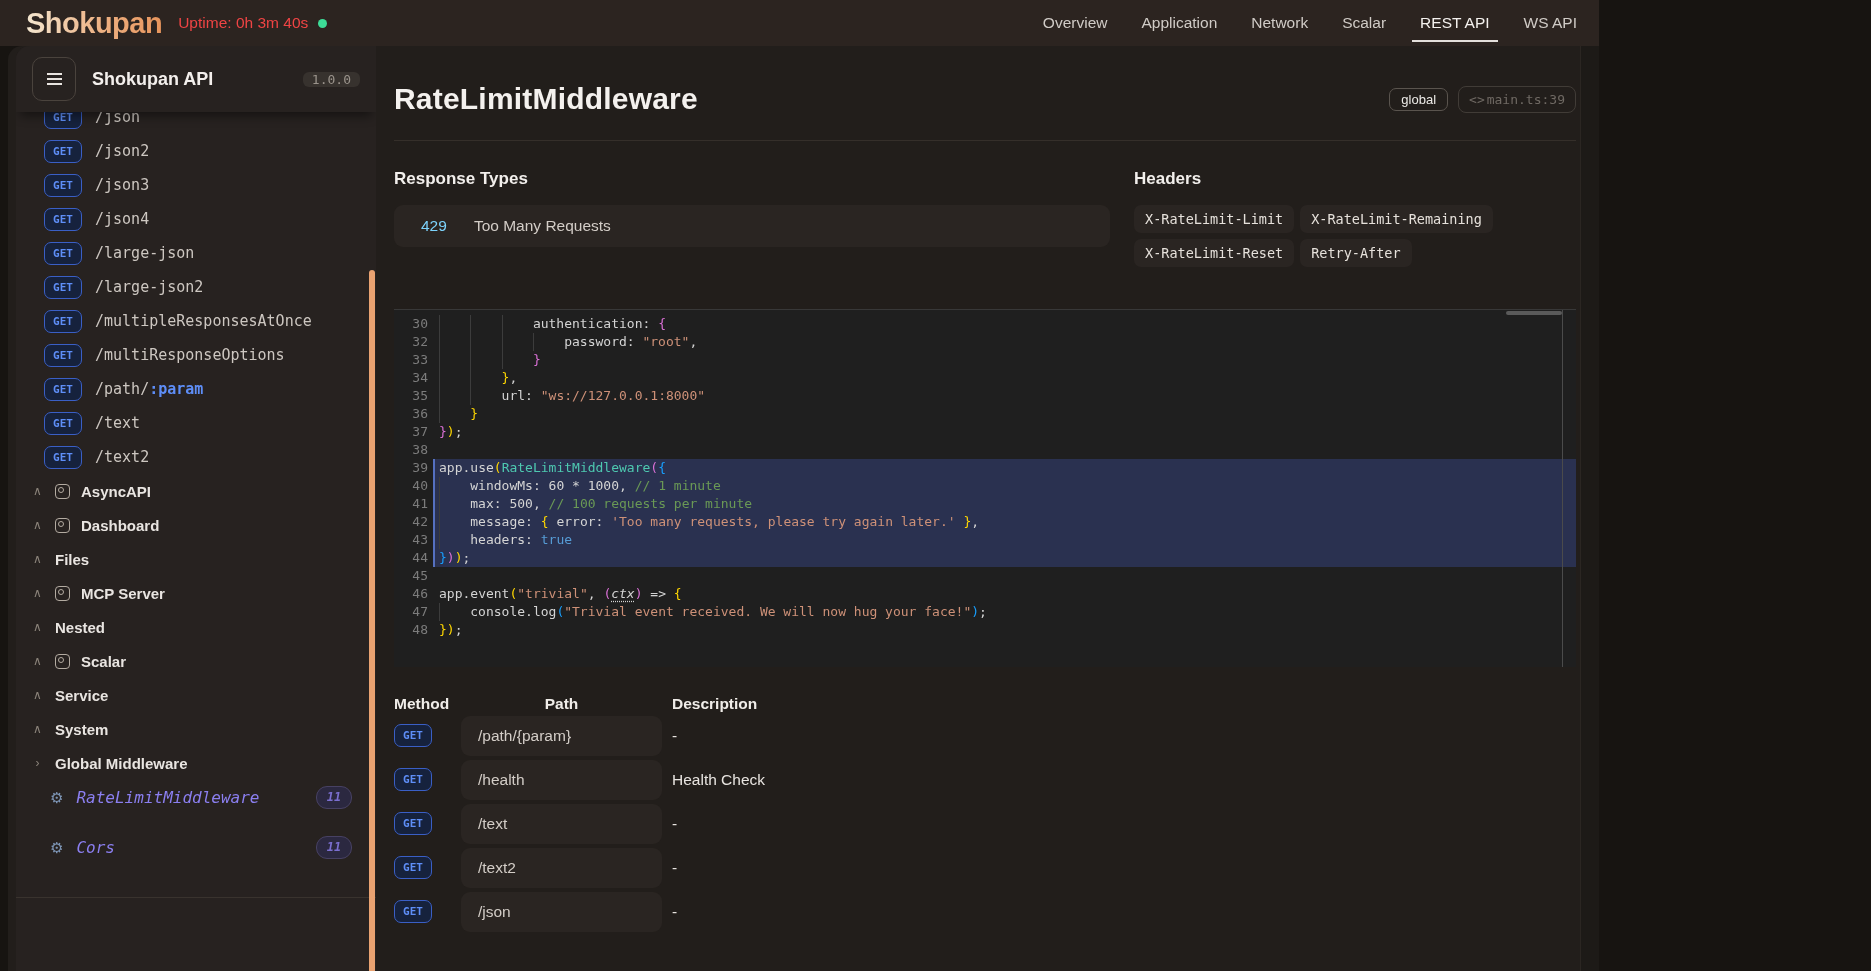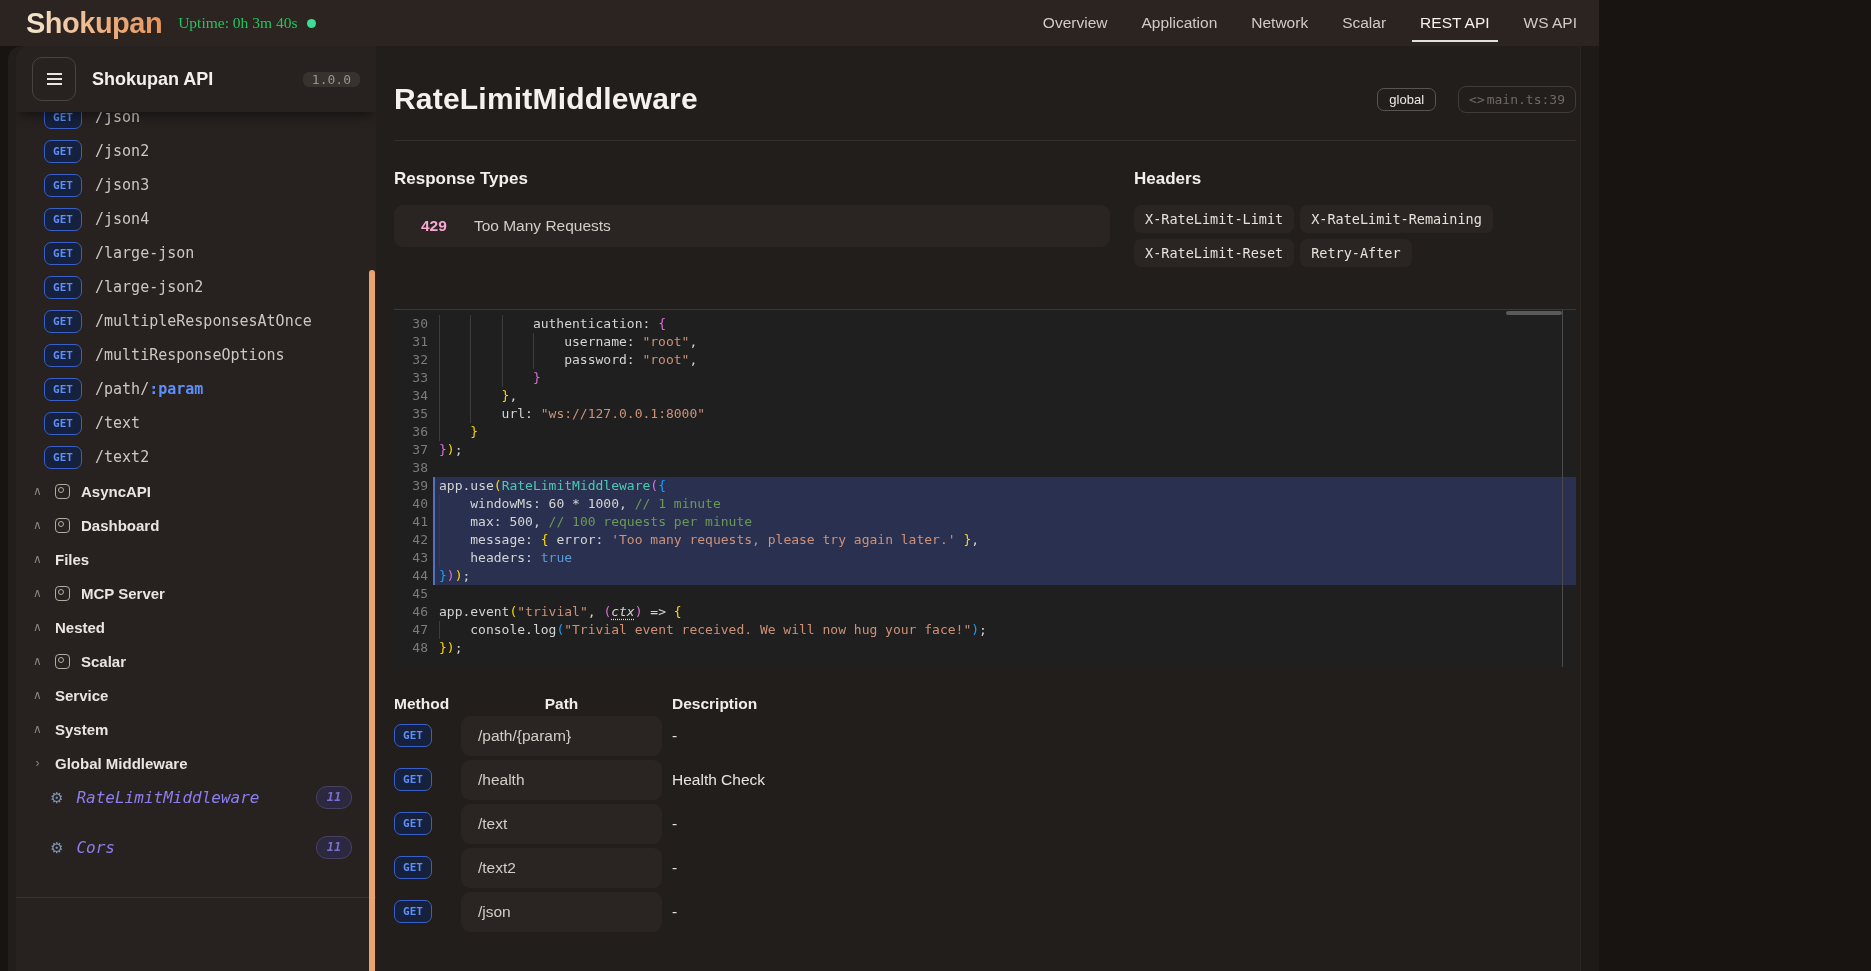--- a/index.html
+++ b/index.html
@@ -4,21 +4,21 @@
 <style>
   html,body{margin:0;padding:0;background:#171411;font-family:"Liberation Sans",sans-serif;}
   #app{position:relative;width:1599px;height:971px;overflow:hidden;background:#171411;}
 
   
   .topbar{position:absolute;left:0;top:0;right:0;height:46px;background:#2c2420;display:flex;align-items:center;padding-left:26px;z-index:5;}
   .logo{font-size:29px;font-weight:bold;letter-spacing:-.5px;color:#edb183;}
   @supports (-webkit-background-clip:text){
     .logo{background:linear-gradient(90deg,var(--logo_from),#edb183 55%,var(--logo_to));-webkit-background-clip:text;background-clip:text;color:transparent;}
   }
-  .uptime{margin-left:16px;color:#22c55e;font-size:15.5px;font-family:Liberation Serif, serif;}
+  .uptime{margin-left:16px;color:#ef4444;font-size:15.5px;}
   .dot{width:9px;height:9px;border-radius:50%;background:var(--uptime_green);margin-left:10px;}
   .nav{margin-left:auto;display:flex;gap:34px;padding-right:22px;height:46px;align-items:center;}
   .nav-item{position:relative;color:#d0cbc6;font-size:15.5px;height:46px;display:flex;align-items:center;cursor:default;}
   .nav-item.active{color:#f5f2ef;}
   .nav-item.active::after{content:"";position:absolute;left:-8px;right:-8px;bottom:4px;height:2px;background:#e4e0dc;}
 
   
   .panel{position:absolute;left:8px;top:46px;right:0;bottom:0;background:#221e1b;border-radius:14px 0 0 0;}
   .vtrack{position:absolute;right:0;top:0;width:18px;bottom:0;background:#1d1a17;border-left:1px solid #2b2622;}
   .sidebar{position:absolute;left:8px;top:0;width:360px;bottom:0;background:#272220;border-radius:14px 0 0 0;overflow:hidden;}
@@ -42,29 +42,29 @@
   .gear{color:#7d95b5;font-size:15px;line-height:1;}
   .mw-name{font-family:"DejaVu Sans Mono",monospace;font-style:italic;font-size:16px;color:var(--middleware_purple);}
   .mw-badge{margin-left:auto;min-width:20px;height:21px;padding:0 7px;border-radius:11px;background:#2b2840;border:1px solid #474163;color:var(--badge_purple);font-family:"DejaVu Sans Mono",monospace;font-style:italic;font-weight:bold;font-size:12px;display:inline-flex;align-items:center;justify-content:center;margin-right:10px;}
   .sb-divider{position:absolute;left:0;right:0;top:851px;border-top:1px solid #39332e;}
   .sb-scroll{position:absolute;top:224px;right:1px;width:6px;bottom:0;background:var(--accent);border-radius:4px 4px 0 0;}
 
   
   .main{position:absolute;left:360px;top:0;right:18px;bottom:0;padding:0 5px 0 26px;overflow:hidden;}
   .title-row{display:flex;align-items:center;margin-top:36px;}
   .page-title{font-size:30px;font-weight:bold;color:#f4f1ee;letter-spacing:.2px;}
-  .title-badges{margin-left:auto;display:flex;align-items:center;gap:22px;}
+  .title-badges{margin-left:auto;display:flex;align-items:center;gap:10px;}
   .chip-global{border:1px solid #5a544e;border-radius:7px;padding:3px 11px;font-size:13px;color:#eceae7;}
   .chip-loc{border:1px solid #413c37;border-radius:8px;padding:5px 10px;font-family:"DejaVu Sans Mono",monospace;font-size:13px;color:#6f6963;display:flex;gap:2px;align-items:center;}
   .title-divider{border-bottom:1px solid #352f2a;margin-top:24px;}
   .cols{display:flex;gap:24px;margin-top:28px;}
   .col-left{width:716px;}
   .sec-h{font-size:17px;font-weight:bold;color:#f2efec;margin:0 0 16px 0;}
   .resp-card{background:#2a2522;border-radius:9px;height:42px;display:flex;align-items:center;padding:0 27px;gap:27px;}
-  .resp-code{font-size:15.5px;font-weight:bold;color:#f9a8d4;}
+  .resp-code{font-size:15.5px;font-weight:normal;color:#7dd3fc;}
   .resp-text{font-size:15.5px;color:#d3cdc7;}
   .col-right{flex:1;}
   .chips{display:flex;gap:6px;flex-wrap:wrap;}
   .hchip{background:#2a2522;border-radius:7px;padding:6px 11px;font-family:"DejaVu Sans Mono",monospace;font-size:13.5px;color:#e6e1db;}
 
   .src-section{margin-top:42px;}
   .codeblock{position:relative;background:#1f1f1f;height:352px;padding-top:5px;overflow:hidden;font-family:"DejaVu Sans Mono",monospace;font-size:13px;line-height:18px;margin-top:4px;border-top:1px solid #383838;}
   .cl{display:flex;height:18px;}
   .ln{width:34px;min-width:34px;text-align:right;color:#7c7c7c;}
   .cc{flex:1;white-space:pre;margin-left:5px;padding-left:4px;border-left:2px solid transparent;}
@@ -297,24 +297,20 @@
       </div>
 
       <div class="src-section">
         <div class="codeblock">
           <div id="code-lines">
               <div class="cl">
                 <span class="ln">30</span>
                 <span class="cc"><span class="ig"></span><span class="ig"></span><span class="ig"></span><span class="w">authentication: </span><span class="m">{</span></span>
               </div>
               <div class="cl">
-                <span class="ln">31</span>
-                <span class="cc"><span class="ig"></span><span class="ig"></span><span class="ig"></span><span class="ig"></span><span class="w">username: </span><span class="s">"root"</span><span class="w">,</span></span>
-              </div>
-              <div class="cl">
                 <span class="ln">32</span>
                 <span class="cc"><span class="ig"></span><span class="ig"></span><span class="ig"></span><span class="ig"></span><span class="w">password: </span><span class="s">"root"</span><span class="w">,</span></span>
               </div>
               <div class="cl">
                 <span class="ln">33</span>
                 <span class="cc"><span class="ig"></span><span class="ig"></span><span class="ig"></span><span class="m">}</span></span>
               </div>
               <div class="cl">
                 <span class="ln">34</span>
                 <span class="cc"><span class="ig"></span><span class="ig"></span><span class="y">}</span><span class="w">,</span></span>

